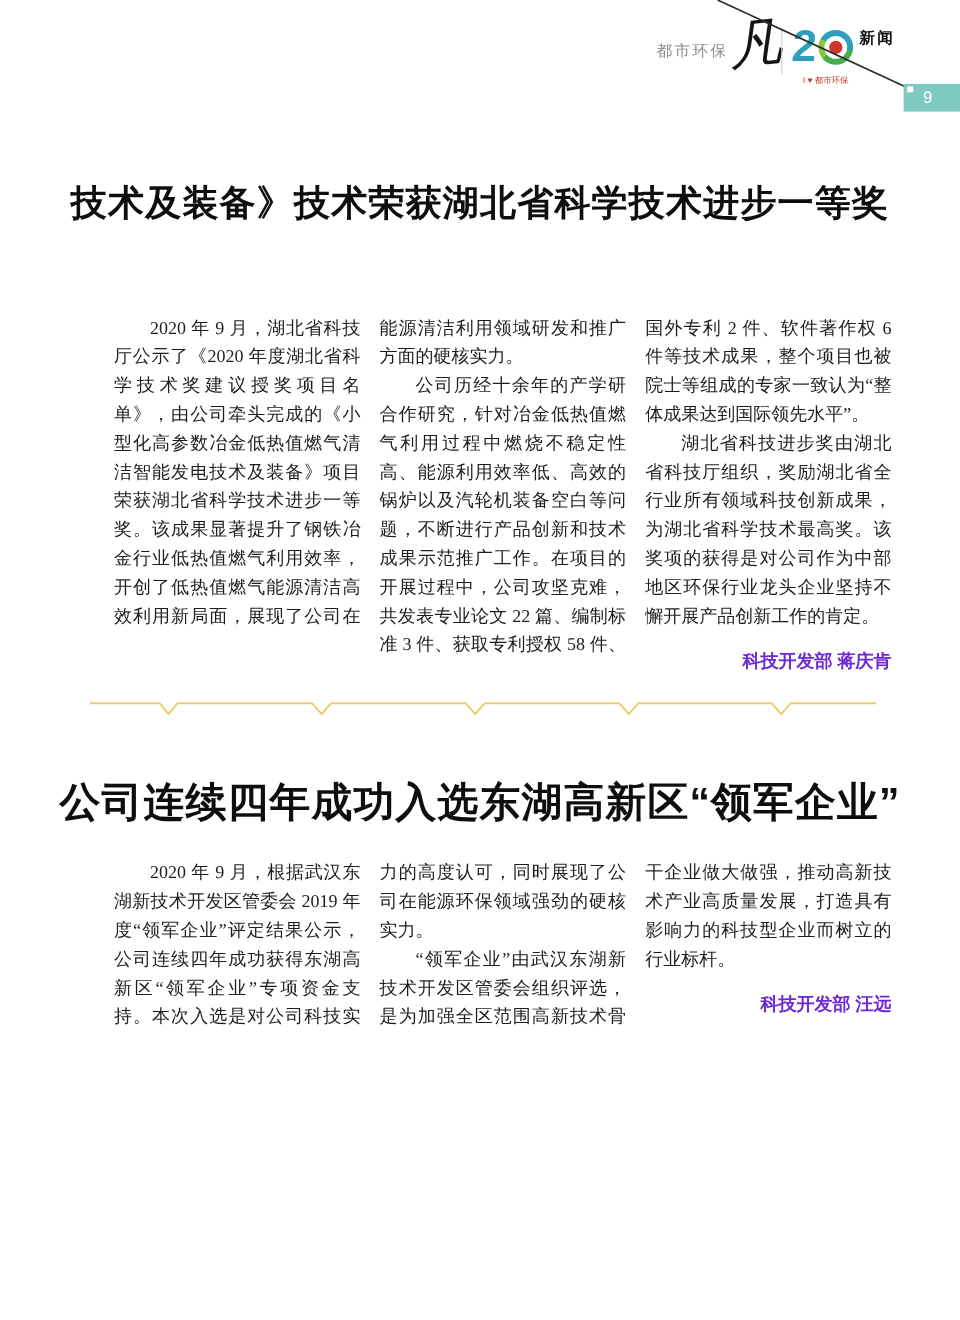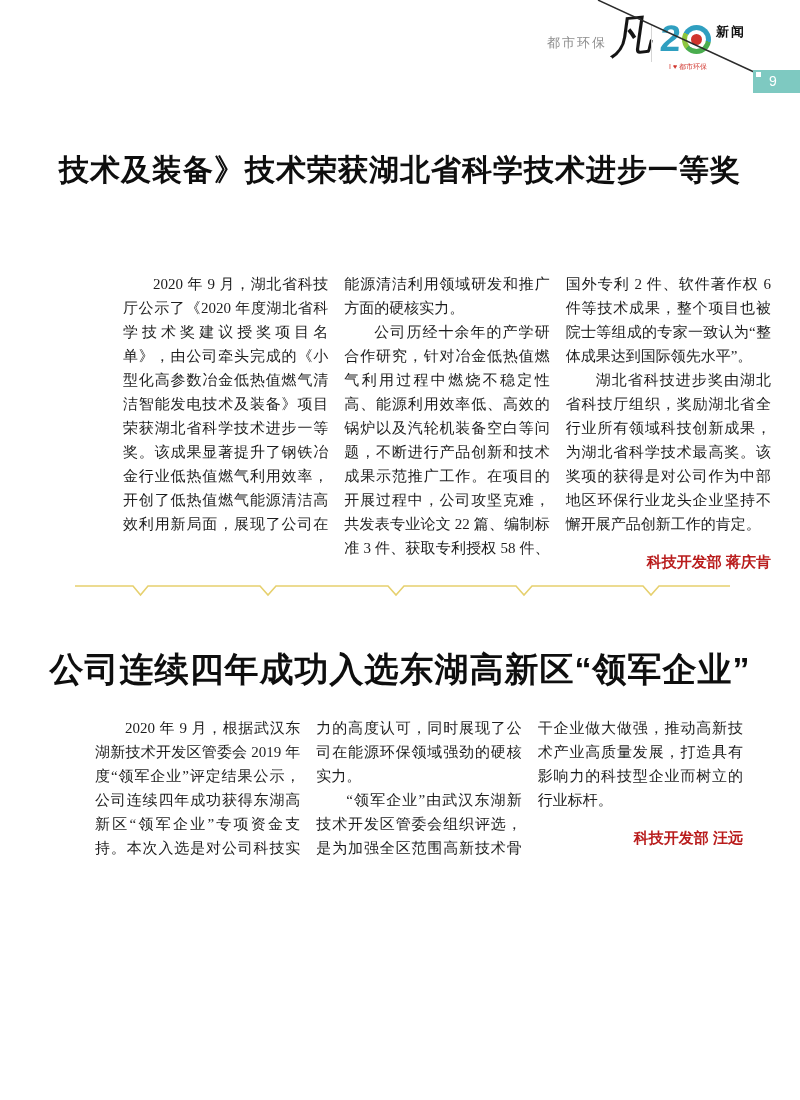--- a/index.html
+++ b/index.html
@@ -93,28 +93,28 @@
     color: #0e0e0e; letter-spacing: 1px;
   }
 
   
   .article {
     position: absolute; left: 95px; width: 648px;
     column-count: 3; column-gap: 16px;
     font-size: 15px; line-height: 24px;
     text-align: justify; color: #1d1d1d;
   }
-  .article-1 { top: 272px; margin-left: 28px; }
+  .article-1 { top: 262px; }
   .article-2 { top: 716px; }
   .article p.body-para { text-indent: 2em; }
   .byline {
     text-align: right;
     font-family: "Liberation Sans", sans-serif;
     font-weight: 700; font-size: 15px;
-    margin-top: 14px; color: #b91c1c;
+    margin-top: 14px; color: #6d28d9;
     break-inside: avoid;
   }
 
   
   .divider-wrap { position: absolute; left: 75px; top: 583px; width: 655px; height: 16px; }
 </style>
 </head>
 <body>
 
 <div class="page">

